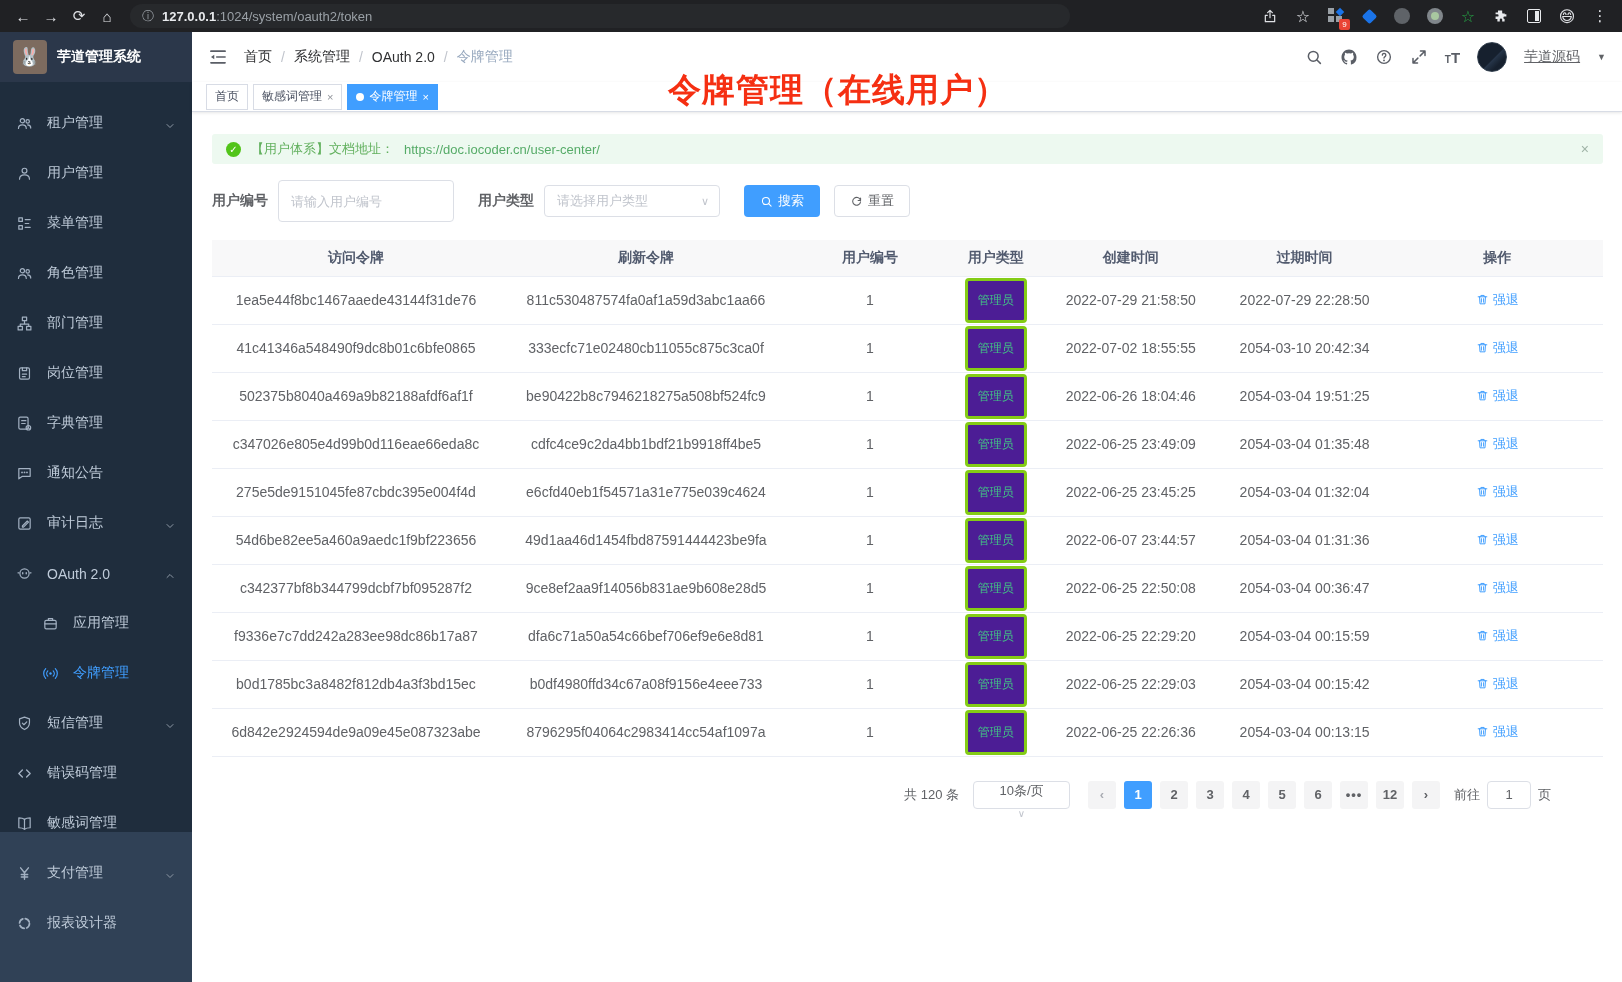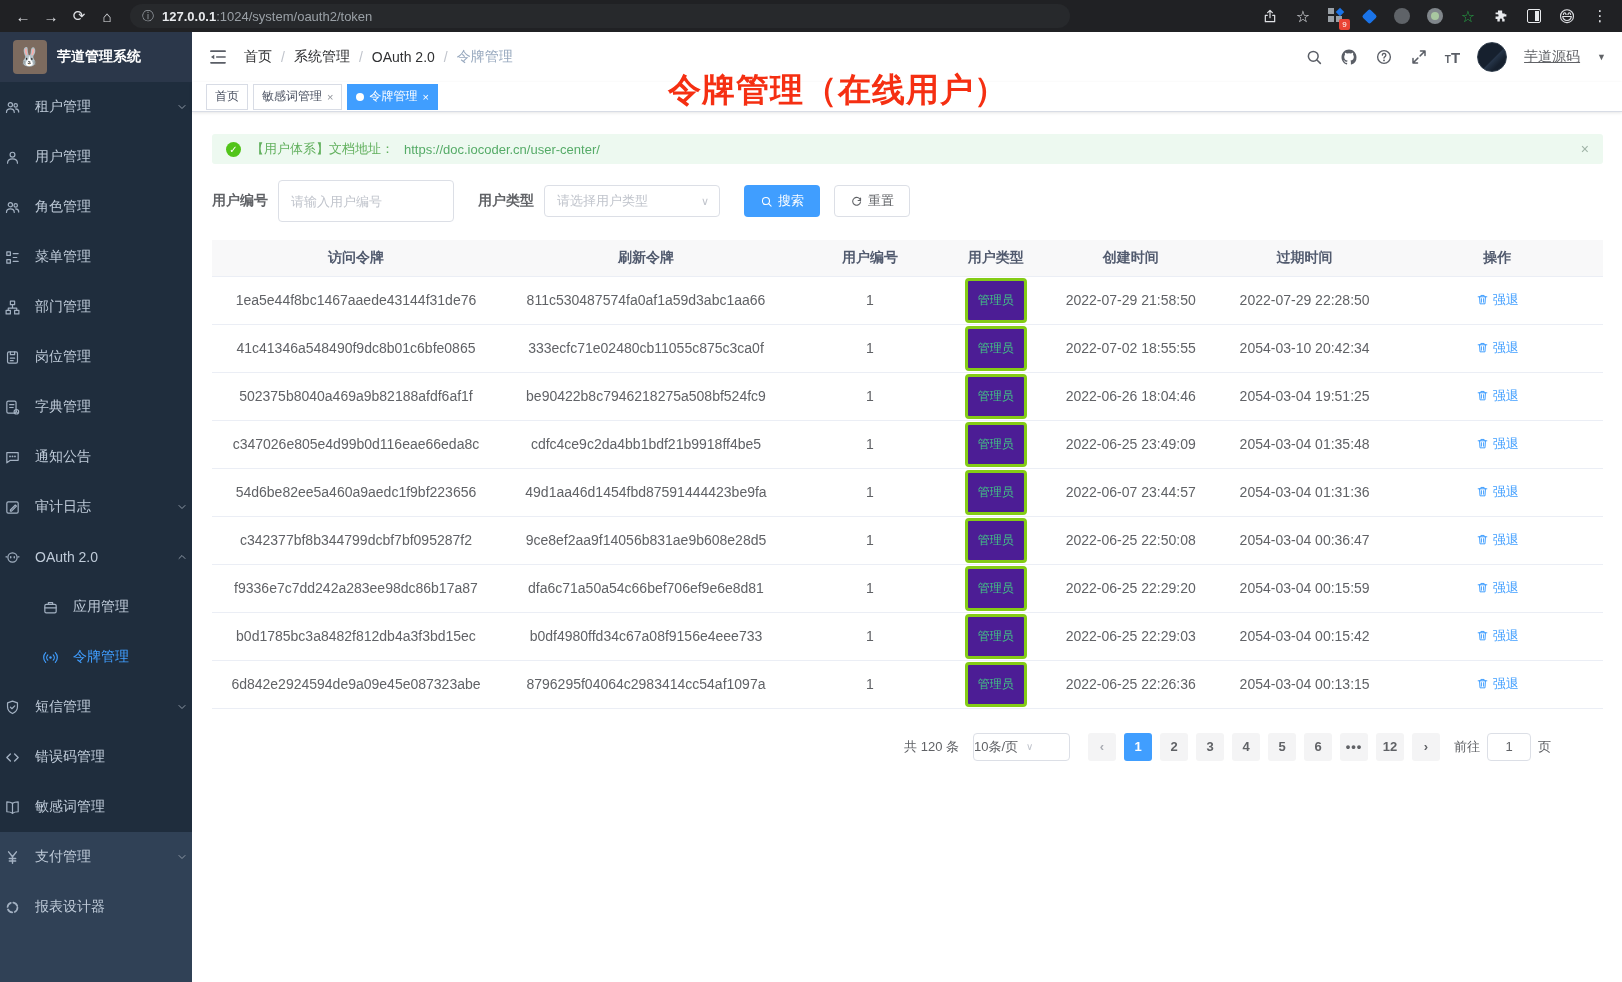--- a/index.html
+++ b/index.html
@@ -38,21 +38,21 @@
   
   .app { display:flex; height:950px; }
   .sidebar { width:192px; flex:none; background:#304156; display:flex; flex-direction:column; }
   .logo { height:50px; background:#2b374a; display:flex; align-items:center; gap:10px;
     padding:0 13px; flex:none; cursor:pointer; }
   .logo-img { width:34px; height:34px; border-radius:4px; background:#7d6b5f;
     display:flex; align-items:center; justify-content:center; font-size:18px; flex:none; }
   .logo-title { color:#fff; font-size:14px; font-weight:700; }
   .menu-top { background:#1f2d3d; }
   .menu-bottom { background:#304156; flex:1; }
-  .s-item { height:50px; display:flex; align-items:center; padding:0 4px;
+  .s-item { height:50px; display:flex; align-items:flex-end; padding:0 16px;
     color:#bfcbd9; font-size:14px; cursor:pointer; }
   .s-item .s-ic { width:17px; height:17px; margin-right:14px; color:#a3b1c2; flex:none; }
   .s-item .lbl { flex:1; white-space:nowrap; }
   .s-item .chev { width:12px; height:12px; color:#8d98a5; flex:none; }
   .s-item.sub { padding-left:42px; }
   .s-item.active, .s-item.active .s-ic { color:#409eff; }
 
   
   .main { flex:1; display:flex; flex-direction:column; background:#fff; position:relative; min-width:0; }
   .navbar { height:50px; display:flex; align-items:center; padding:0 16px; flex:none; }
@@ -111,21 +111,21 @@
   .badge { display:inline-block; padding:11px 10px; background:#4c1d95; border:3px solid #84cc16;
     border-radius:4px; color:#42c585; font-size:12px; }
   .action { color:#409eff; display:inline-flex; align-items:center; gap:4px; font-size:13px; cursor:pointer; }
   .ic-trash { width:13px; height:13px; }
 
   .pager { margin-top:24px; display:flex; align-items:center; justify-content:flex-end;
     padding-right:52px; font-size:13px; color:#606266; }
   .p-total { margin-right:14px; }
   .p-size { width:97px; height:28px; border:1px solid #dcdfe6; border-radius:4px;
     display:flex; align-items:center; justify-content:flex-start; gap:8px; color:#606266;
-    cursor:pointer; margin-right:14px; }
+    cursor:pointer; margin-right:14px;flex-direction:column; }
   .p-size .sel-caret { color:#c0c4cc; font-size:10px; }
   .p-btn { min-width:28px; height:28px; margin:0 4px; background:#f4f4f5; border-radius:3px;
     display:inline-flex; align-items:center; justify-content:center; color:#606266;
     font-size:13px; cursor:pointer; font-weight:600; }
   .p-btn.active { background:#409eff; color:#fff; }
   .p-btn.nav { color:#a8abb2; }
   .p-btn.dots { letter-spacing:1px; color:#606266; }
   .p-goto { display:flex; align-items:center; gap:7px; margin-left:10px; }
   .p-input { width:44px; height:28px; border:1px solid #dcdfe6; border-radius:4px;
     text-align:center; font-size:13px; color:#606266; outline:none; }
@@ -368,29 +368,29 @@
           </svg>
       </div>
       <div class="s-item">
         <svg class="s-ic">
             <use href="#i-person"></use>
           </svg>
         <span class="lbl">用户管理</span>
       </div>
       <div class="s-item">
         <svg class="s-ic">
+            <use href="#i-tree"></use>
+          </svg>
+        <span class="lbl">菜单管理</span>
+      </div>
+      <div class="s-item">
+        <svg class="s-ic">
             <use href="#i-people"></use>
           </svg>
         <span class="lbl">角色管理</span>
-      </div>
-      <div class="s-item">
-        <svg class="s-ic">
-            <use href="#i-tree"></use>
-          </svg>
-        <span class="lbl">菜单管理</span>
       </div>
       <div class="s-item">
         <svg class="s-ic">
             <use href="#i-org"></use>
           </svg>
         <span class="lbl">部门管理</span>
       </div>
       <div class="s-item">
         <svg class="s-ic">
             <use href="#i-badge"></use>
@@ -653,20 +653,38 @@
               <td>
                 <span class="action">
                   <svg class="ic-trash">
                     <use href="#i-trash"></use>
                   </svg>
                   <span>强退</span>
                 </span>
               </td>
             </tr>
 
+            <tr>
+              <td>275e5de9151045fe87cbdc395e004f4d</td>
+              <td>e6cfd40eb1f54571a31e775e039c4624</td>
+              <td>1</td>
+              <td>
+                <span class="badge">管理员</span>
+              </td>
+              <td>2022-06-25 23:45:25</td>
+              <td>2054-03-04 01:32:04</td>
+              <td>
+                <span class="action">
+                  <svg class="ic-trash">
+                    <use href="#i-trash"></use>
+                  </svg>
+                  <span>强退</span>
+                </span>
+              </td>
+            </tr>
 
             <tr>
               <td>54d6be82ee5a460a9aedc1f9bf223656</td>
               <td>49d1aa46d1454fbd87591444423be9fa</td>
               <td>1</td>
               <td>
                 <span class="badge">管理员</span>
               </td>
               <td>2022-06-07 23:44:57</td>
               <td>2054-03-04 01:31:36</td>

